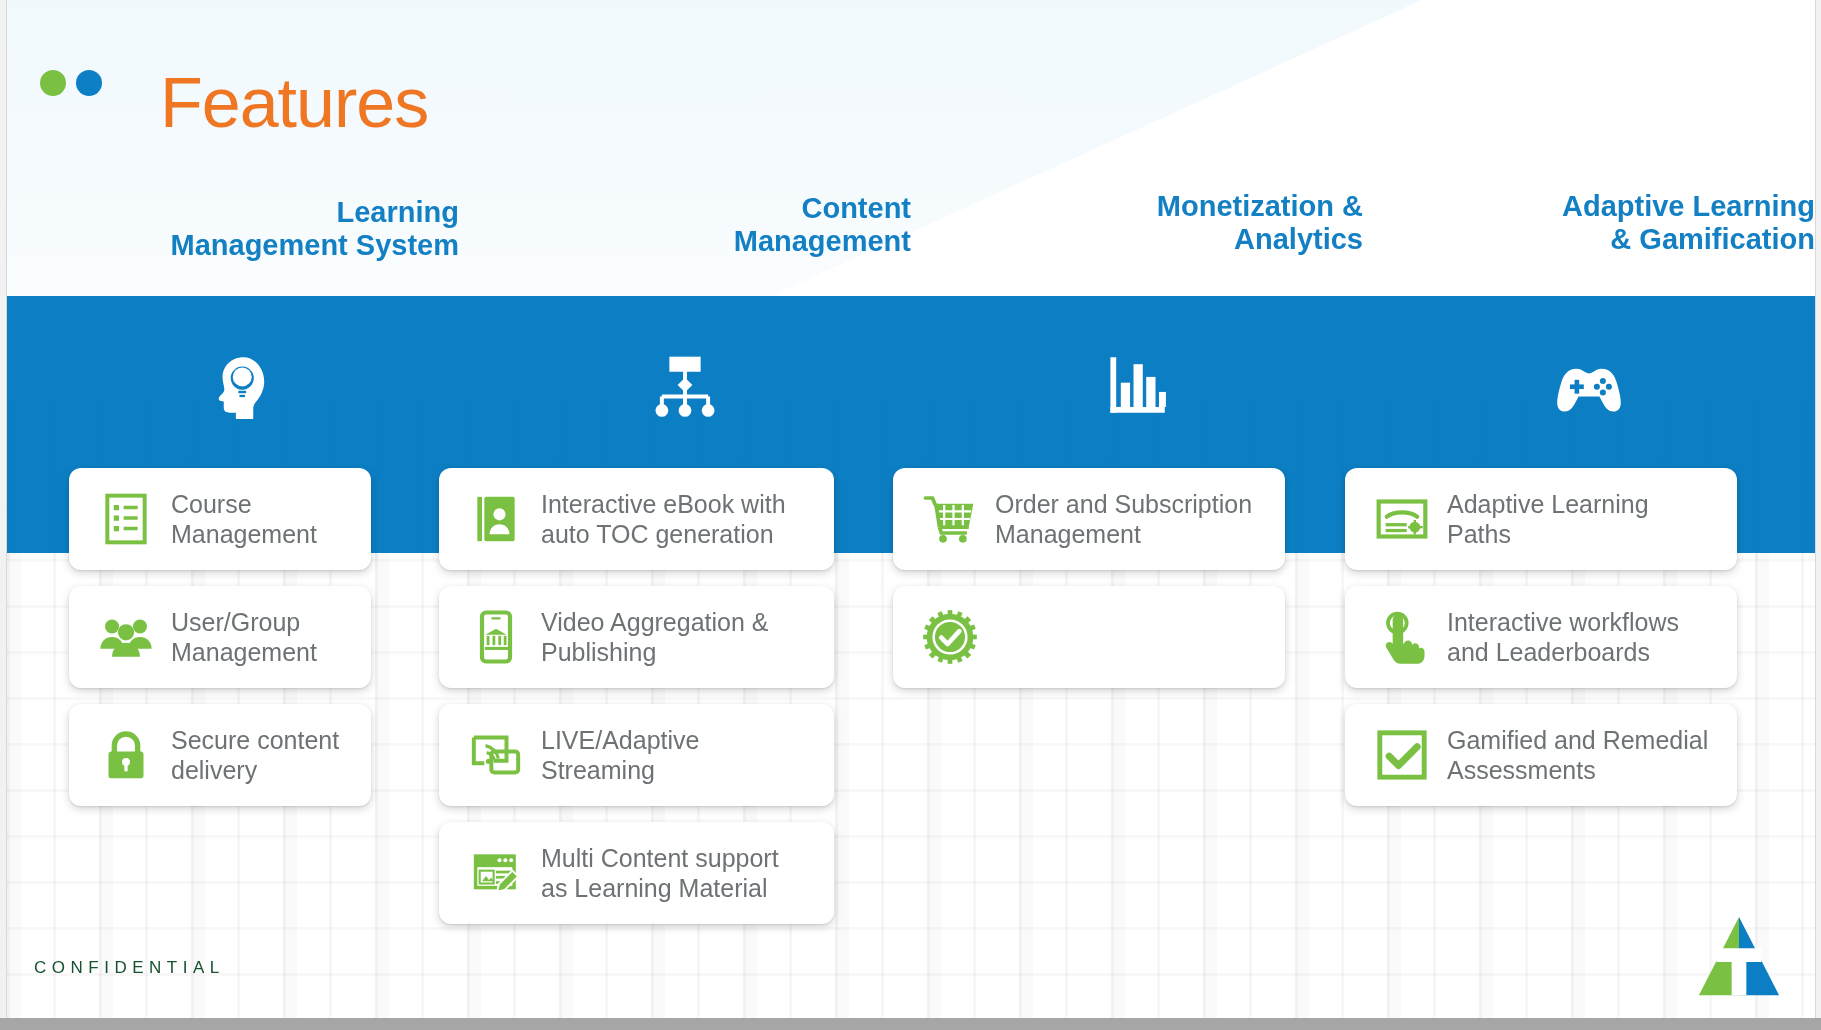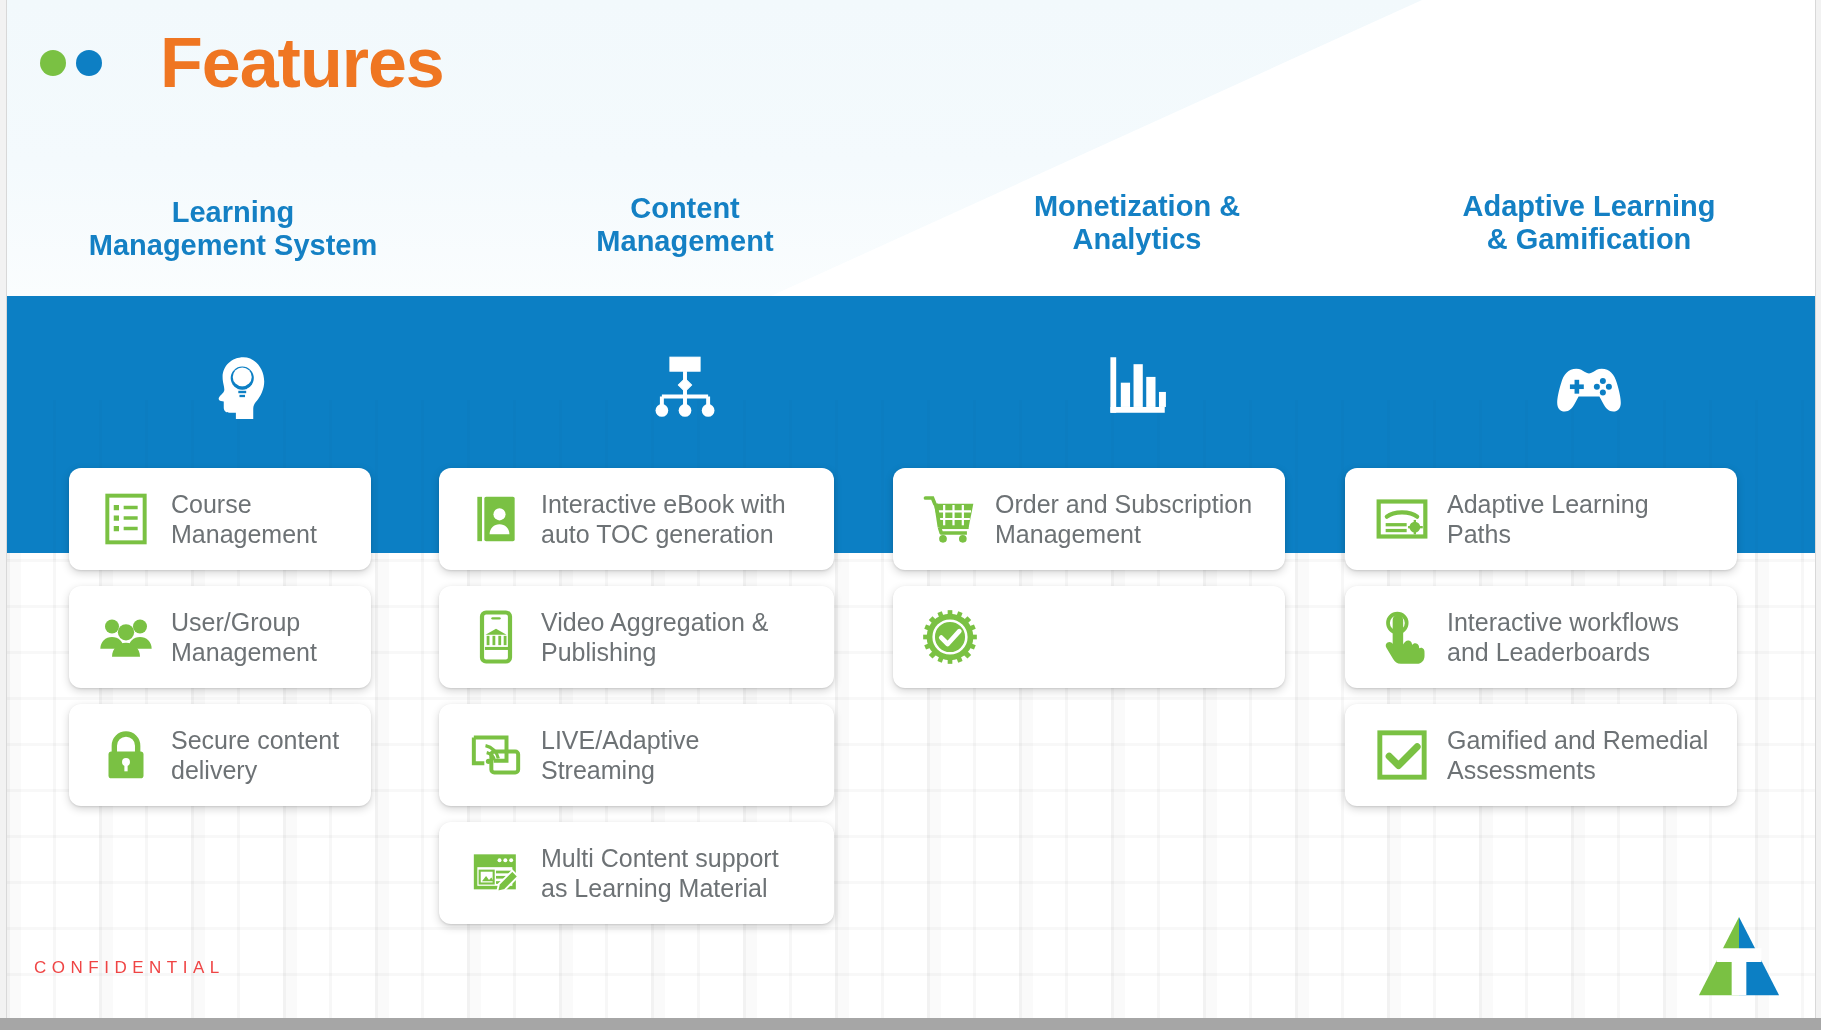--- a/index.html
+++ b/index.html
@@ -48,31 +48,31 @@
 
   
   .title-row {
     position:absolute; left:40px; top:28px;
     display:flex; align-items:center; gap:0px;
   }
   .dot { border-radius:50%; display:block; }
   .dot-green { width:26px; height:26px; background:#7ac143; margin-right:10px; }
   .dot-blue  { width:26px; height:26px; background:#0d7fc4; }
   .slide-title {
-    font-size:70px; font-weight:bold; color:#ef7622;
-    margin-left:58px; line-height:1; letter-spacing:-1px;
+    font-size:70px; font-weight:normal; color:#ef7622;
+    margin-left:58px; line-height:1; letter-spacing:-1px;margin-top:40px;
   }
 
   
   .col-headers {
     position:absolute; left:7px; top:190px; width:1808px; height:100px;
     display:flex;
   }
   .col-head {
-    flex:1; text-align:center; color:#1480c4;
+    flex:1; text-align:right; color:#1480c4;
     font-size:29px; font-weight:bold; line-height:1.13;
     white-space:pre-line;
   }
   .ch1 { padding-top:6px; }
   .ch2 { padding-top:2px; }
   .ch3 { padding-top:0px; }
   .ch4 { padding-top:-2px; }
 
   
   .blue-band {
@@ -143,21 +143,21 @@
   }
   .card-icon svg { display:block; width:56px; height:56px; }
   .card-label {
     color:#6d7275; font-size:25px; line-height:1.22;
     white-space:pre-line; flex:1;
   }
 
   
   .confidential {
     position:absolute; left:34px; bottom:52px;
-    color:#ef4444; font-size:17px; letter-spacing:5.5px;
+    color:#14532d; font-size:17px; letter-spacing:5.5px;
     z-index:40;
   }
   .logo {
     position:absolute; right:38px; bottom:22px;
     width:88px; height:96px; z-index:40;
   }
   .logo svg { display:block; width:100%; height:100%; }
 </style>
 </head>
 <body>

